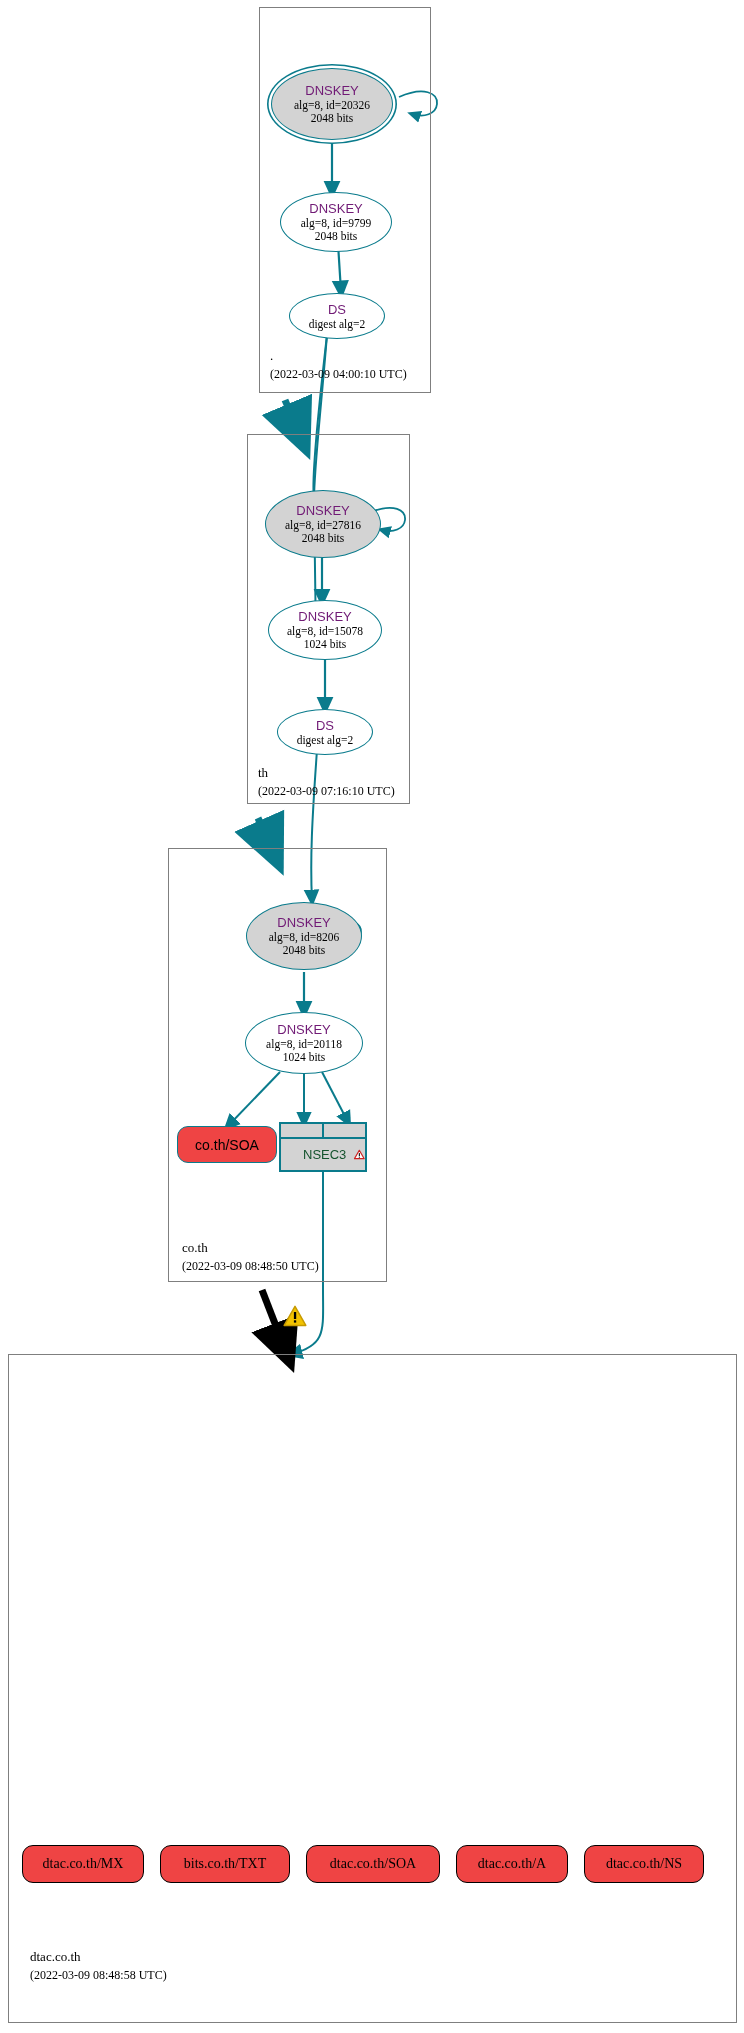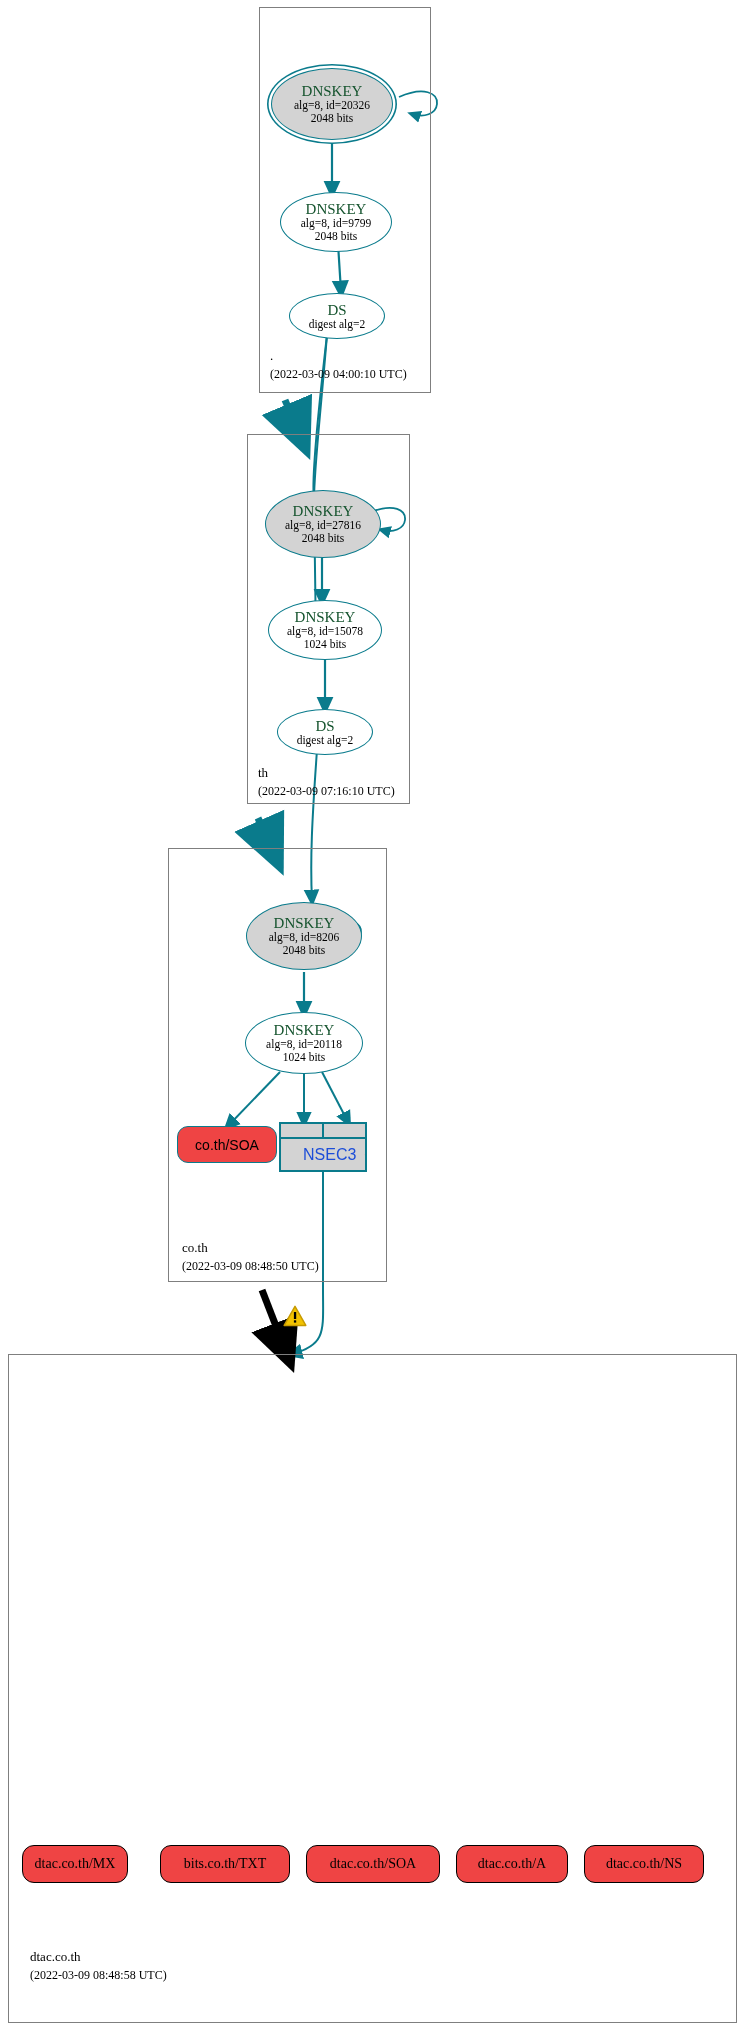--- a/index.html
+++ b/index.html
@@ -9,33 +9,33 @@
   svg.layer{position:absolute;left:0;top:0;width:744px;height:2033px;pointer-events:none;}
   .zone-box{position:absolute;border:1px solid #7f7f7f;background:transparent;box-sizing:border-box;}
   .zone-label{position:absolute;font-family:"Liberation Serif", serif;}
   .zone-name{font-size:13px;line-height:15px;color:#000;}
   .zone-time{font-size:12px;line-height:15px;color:#000;margin-top:4px;}
   .node{position:absolute;box-sizing:border-box;}
   .ellipse{border:1.6px solid #0a7b8c;border-radius:50%;background:#ffffff;
            display:flex;flex-direction:column;align-items:center;justify-content:center;}
   .ellipse.shaded{background:#d3d3d3;}
   .ellipse.dbl{box-shadow:0 0 0 2.4px #ffffff, 0 0 0 4px #0a7b8c;}
-  .n-title{font-family:Liberation Serif, serif;font-size:15px;line-height:16px;color:#14532d;}
+  .n-title{font-family:Liberation Sans, sans-serif;font-size:13px;line-height:16px;color:#701a75;}
   .n-sub{font-family:"Liberation Serif", serif;font-size:11.5px;line-height:13px;color:#000;text-align:right;}
   .rrset{position:absolute;border:1.7px solid #0a7b8c;border-radius:11px;background:#ef4444;
          display:flex;align-items:center;justify-content:center;box-sizing:border-box;}
   .rrset .lbl{font-family:"Liberation Sans", sans-serif;font-size:14px;color:#000;}
   .rrset.plain{border:1.4px solid #000000;}
   .rrset.plain .lbl{font-family:"Liberation Serif", serif;font-size:14px;}
   .nsec3{position:absolute;border:2px solid #0a7b8c;background:#d3d3d3;box-sizing:border-box;}
   .nsec3 .top{display:flex;height:13px;border-bottom:2px solid #0a7b8c;}
   .nsec3 .top .cell{flex:1;background:#d3d3d3;}
   .nsec3 .top .cell:first-child{border-right:2px solid #0a7b8c;}
   .nsec3 .body{height:calc(100% - 15px);display:flex;align-items:center;justify-content:center;gap:8px;}
-  .nsec3 .body .lbl{font-family:"Liberation Sans", sans-serif;font-size:16px;color:#1d4ed8;margin-left:22px;}
+  .nsec3 .body .lbl{font-family:"Liberation Sans", sans-serif;font-size:13px;color:#14532d;margin-left:22px;}
   .warn{position:absolute;}
 </style>
 </head>
 <body>
 
 <div class="canvas">
 
   <svg class="layer" viewBox="0 0 744 2033">
     <defs>
       <marker id="ah-teal" markerWidth="9" markerHeight="9" refX="5.2" refY="4.5" orient="auto">
@@ -176,21 +176,21 @@
       <rect x="10.9" y="15.3" width="2.3" height="2.3" fill="#000"></rect>
     </svg>
   </div>
 
   <div class="zone-box" style="left:8px;top:1354px;width:729px;height:669px;"></div>
   <div class="zone-label" style="left:30px;top:1949px;width:300px;">
     <div class="zone-name">dtac.co.th</div>
     <div class="zone-time">(2022-03-09 08:48:58 UTC)</div>
   </div>
 
-  <div class="rrset plain" style="left:22px;top:1845px;width:106px;height:38px;border-radius:12px;">
+  <div class="rrset plain" style="left:22px;top:1845px;width:122px;height:38px;">
     <span class="lbl">dtac.co.th/MX</span>
   </div>
   <div class="rrset plain" style="left:160px;top:1845px;width:130px;height:38px;">
     <span class="lbl">bits.co.th/TXT</span>
   </div>
   <div class="rrset plain" style="left:306px;top:1845px;width:134px;height:38px;justify-content:center;">
     <span class="lbl">dtac.co.th/SOA</span>
   </div>
   <div class="rrset plain" style="left:456px;top:1845px;width:112px;height:38px;">
     <span class="lbl">dtac.co.th/A</span>

